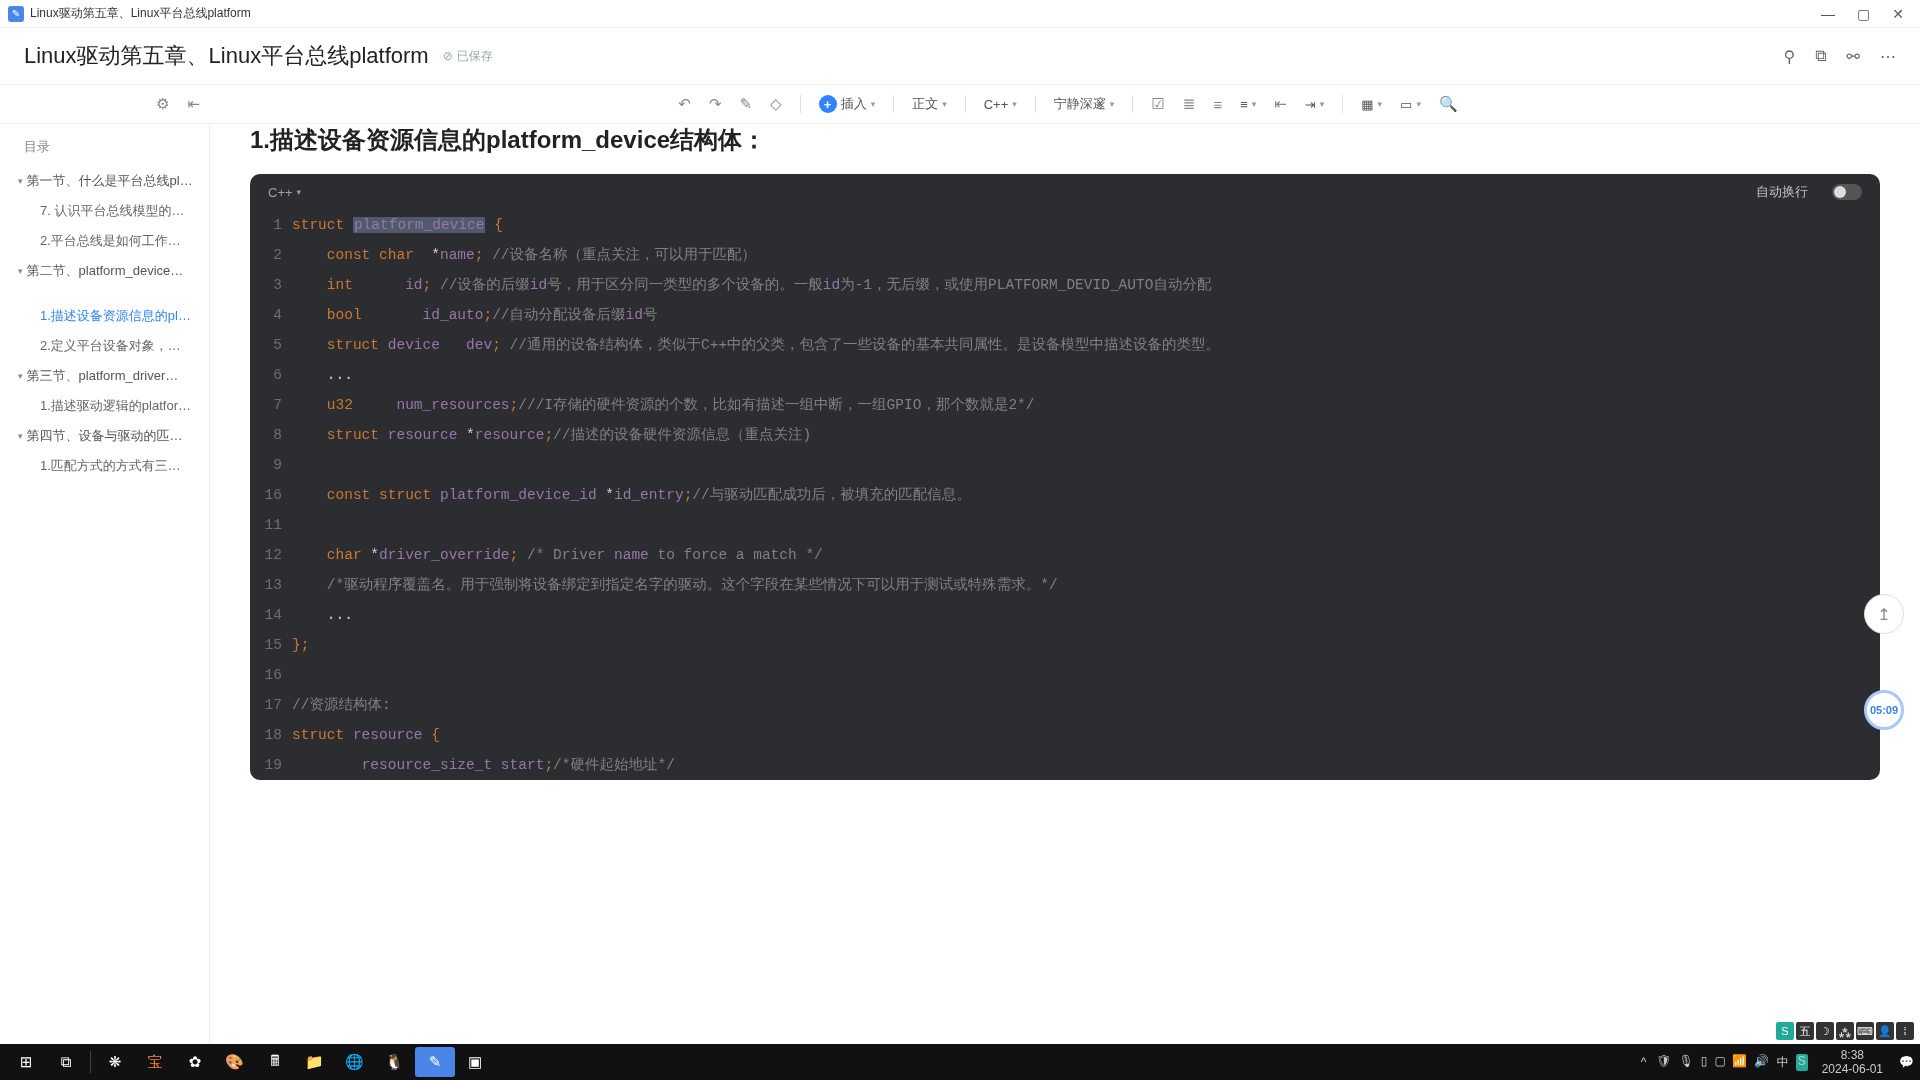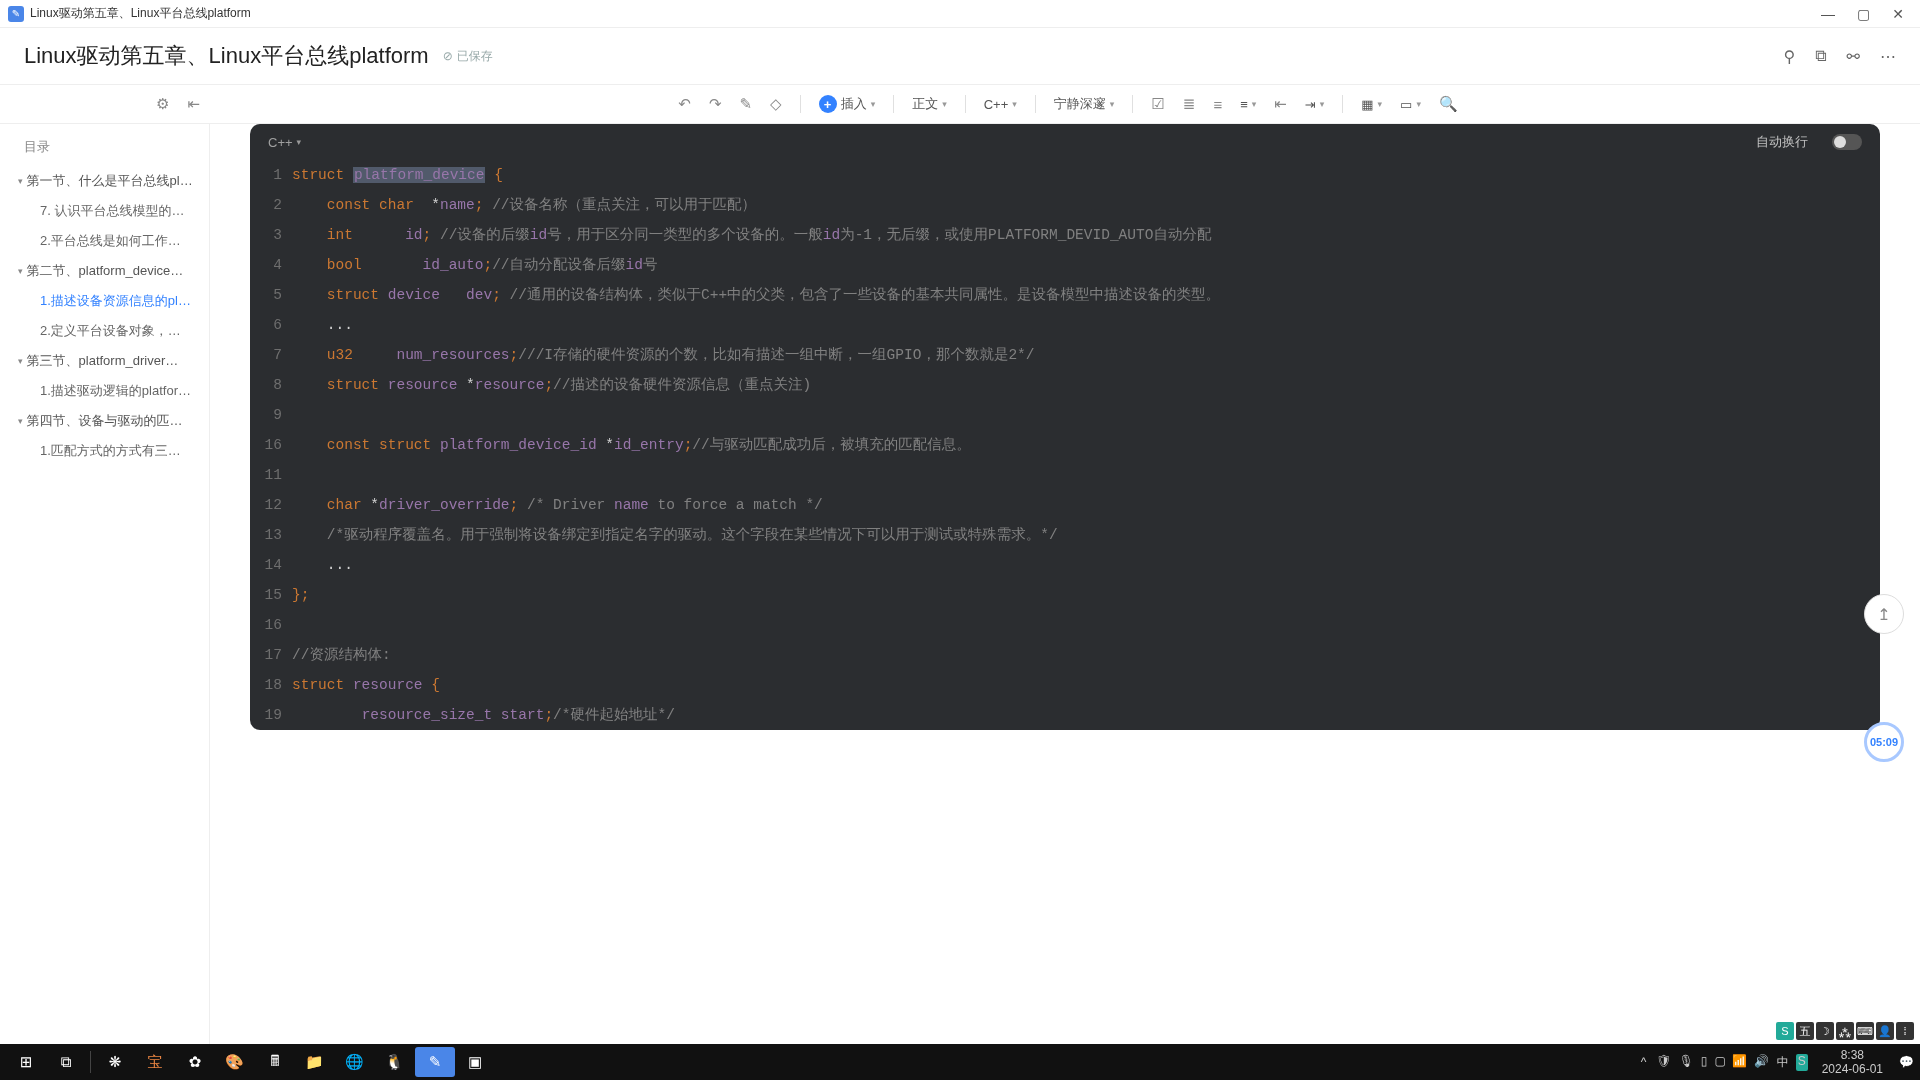--- a/index.html
+++ b/index.html
@@ -22,42 +22,42 @@
 .tb-sep { width: 1px; height: 18px; background: #e0e0e0; margin: 0 4px; }
 .tb-btn { display: flex; align-items: center; gap: 4px; font-size: 13px; color: #555; cursor: pointer; padding: 2px 4px; }
 .tb-insert-plus { width: 18px; height: 18px; border-radius: 50%; background: #3382ff; color: #fff; display: flex; align-items: center; justify-content: center; font-size: 13px; font-weight: bold; }
 .caret { font-size: 9px; color: #999; }
 .content-wrap { display: flex; height: calc(100vh - 124px - 36px); }
 .sidebar { width: 210px; border-right: 1px solid #eee; padding: 10px 0; overflow-y: auto; }
 .sb-header { display: flex; align-items: center; padding: 4px 18px 10px 24px; color: #888; font-size: 13px; }
 .sb-header-title { flex: 1; }
 .toc-item { display: flex; align-items: center; padding: 6px 8px 6px 18px; font-size: 13px; color: #555; cursor: pointer; white-space: nowrap; overflow: hidden; text-overflow: ellipsis; }
 .toc-item.l2 { padding-left: 40px; color: #666; }
-.toc-item.active { color: #3382ff; }
+.toc-item.active { color: #3382ff; margin-top: 15px; }
 .toc-caret { font-size: 9px; margin-right: 4px; color: #888; }
 .main { flex: 1; overflow-y: auto; position: relative; padding: 0 40px; }
 .section-title { font-size: 24px; font-weight: 600; color: #222; margin: 0 0 18px 0; }
 .code-block { background: #2b2d30; border-radius: 10px; overflow: hidden; margin-bottom: 40px; }
 .code-header { height: 36px; display: flex; align-items: center; padding: 0 18px; color: #a0a0a0; font-size: 13px; }
 .code-lang { display: flex; align-items: center; gap: 4px; }
 .code-wrap-ctrl { margin-left: auto; display: flex; align-items: center; gap: 24px; color: #c0c0c0; font-size: 13px; }
 .wrap-toggle { width: 30px; height: 16px; background: #555; border-radius: 8px; position: relative; }
 .wrap-toggle::after { content: ""; position: absolute; left: 2px; top: 2px; width: 12px; height: 12px; background: #ddd; border-radius: 50%; }
 .code-body { display: flex; font-family: "Consolas", "Courier New", monospace; font-size: 14.5px; line-height: 30px; }
 .gutter { width: 42px; text-align: right; padding-right: 10px; color: #6e6e6e; user-select: none; }
 .gutter div { height: 30px; }
 .code-lines { flex: 1; white-space: pre; color: #d4d4d4; padding-right: 16px; overflow-x: auto; }
 .code-lines div { height: 30px; font-family: Liberation Mono, monospace; }
 .kw { color: #cc7832; }
 .ident { color: #9876aa; }
 .ident-hl { color: #9876aa; background: #515a6b; padding: 0 1px; }
 .cmt { color: #808080; }
 .punct { color: #cc7832; }
 .back-top { position: absolute; right: 16px; top: 470px; width: 40px; height: 40px; border: 1px solid #ddd; border-radius: 50%; display: flex; align-items: center; justify-content: center; color: #888; font-size: 16px; cursor: pointer; background: #fff; }
-.rec-badge { position: absolute; right: 16px; top: 598px; width: 40px; height: 40px; border-radius: 50%; border: 3px solid #a8c8ff; display: flex; align-items: center; justify-content: center; color: #3382ff; font-size: 11px; font-weight: 600; background: #fff; }
+.rec-badge { position: absolute; right: 16px; top: 566px; width: 40px; height: 40px; border-radius: 50%; border: 3px solid #a8c8ff; display: flex; align-items: center; justify-content: center; color: #3382ff; font-size: 11px; font-weight: 600; background: #fff; }
 .taskbar { position: fixed; bottom: 0; left: 0; right: 0; height: 36px; background: #111; display: flex; align-items: center; padding: 0 6px; color: #fff; }
 .tb-task { width: 40px; height: 30px; display: flex; align-items: center; justify-content: center; font-size: 15px; cursor: pointer; }
 .task-sep { width: 1px; height: 22px; background: #444; margin: 0 4px; }
 .tray { margin-left: auto; display: flex; align-items: center; gap: 10px; color: #ccc; font-size: 12px; }
 .tray-icons { display: flex; gap: 7px; font-size: 12px; }
 .clock { text-align: center; line-height: 1.2; margin-right: 6px; margin-left: 4px;}
 .ime-badge { position: fixed; right: 6px; bottom: 40px; display: flex; gap: 2px; }
 .ime-cell { width: 18px; height: 18px; background: #2a9; color: #fff; font-size: 11px; display: flex; align-items: center; justify-content: center; border-radius: 2px; }
 .ime-cell.dark { background: #333; }
 </style>
@@ -156,20 +156,21 @@
       </div>
     <div class="toc-item l2">1.描述驱动逻辑的platfor…</div>
     <div class="toc-item">
         <span class="toc-caret">▾</span>
         <span>第四节、设备与驱动的匹…</span>
       </div>
     <div class="toc-item l2">1.匹配方式的方式有三…</div>
   </div>
 
   <div class="main">
+    <div class="section-title">1.描述设备资源信息的platform_device结构体：</div>
     <div class="code-block">
       <div class="code-header">
         <span class="code-lang">
             <span>C++</span> 
             <span class="caret">▾</span>
           </span>
         <div class="code-wrap-ctrl">
           <span>自动换行</span>
           <div class="wrap-toggle"></div>
         </div>

